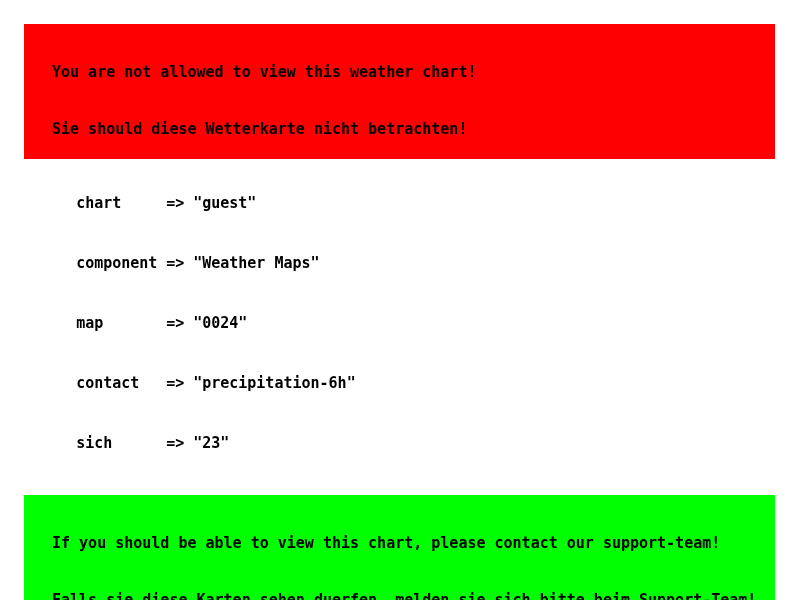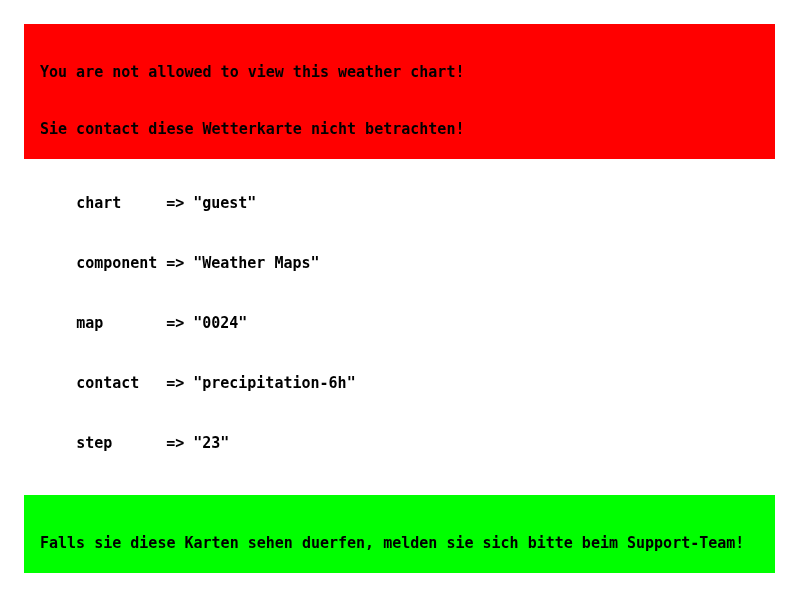--- a/index.html
+++ b/index.html
@@ -14,21 +14,21 @@
     font-family: "DejaVu Sans Mono", monospace;
     font-weight: bold;
     font-size: 15px;
     color: #000000;
     -webkit-font-smoothing: none;
   }
   .banner {
     box-sizing: border-box;
     width: 751px;
     margin-left: 24px;
-    padding: 1px 0 1px 16px;
+    padding: 1px 0 1px 28px;
     line-height: 19px;
     white-space: pre;
   }
   .banner-error { margin-top: 24px; }
   .banner-info  { margin-top: 22px; }
   .kv-block {
     margin: 14px 0 0 40px;
     line-height: 20px;
   }
   .kv-row { white-space: pre; }
@@ -39,36 +39,37 @@
   .kv-arrow {
     display: inline-block;
     width: 27px;
   }
 </style>
 </head>
 <body>
 
 <div class="banner banner-error" style="background: rgb(255, 0, 0);">
   <div>You are not allowed to view this weather chart!</div>
-  <div>Sie contact diese Wetterkarte nicht betrachten!</div>
+  <div>Sie should diese Wetterkarte nicht betrachten!</div>
 </div>
 
 <div class="kv-block">
   <div class="kv-row">
     <span class="kv-key">chart</span><span class="kv-arrow">=&gt;</span><span class="kv-value">"guest"</span>
   </div>
   <div class="kv-row">
     <span class="kv-key">component</span><span class="kv-arrow">=&gt;</span><span class="kv-value">"Weather Maps"</span>
   </div>
   <div class="kv-row">
     <span class="kv-key">map</span><span class="kv-arrow">=&gt;</span><span class="kv-value">"0024"</span>
   </div>
   <div class="kv-row">
     <span class="kv-key">contact</span><span class="kv-arrow">=&gt;</span><span class="kv-value">"precipitation-6h"</span>
   </div>
   <div class="kv-row">
-    <span class="kv-key">step</span><span class="kv-arrow">=&gt;</span><span class="kv-value">"23"</span>
+    <span class="kv-key">sich</span><span class="kv-arrow">=&gt;</span><span class="kv-value">"23"</span>
   </div>
 </div>
 
 <div class="banner banner-info" style="background: rgb(0, 255, 0);">
+  <div>If you should be able to view this chart, please contact our support-team!</div>
   <div>Falls sie diese Karten sehen duerfen, melden sie sich bitte beim Support-Team!</div>
 </div>
 
 </body></html>

